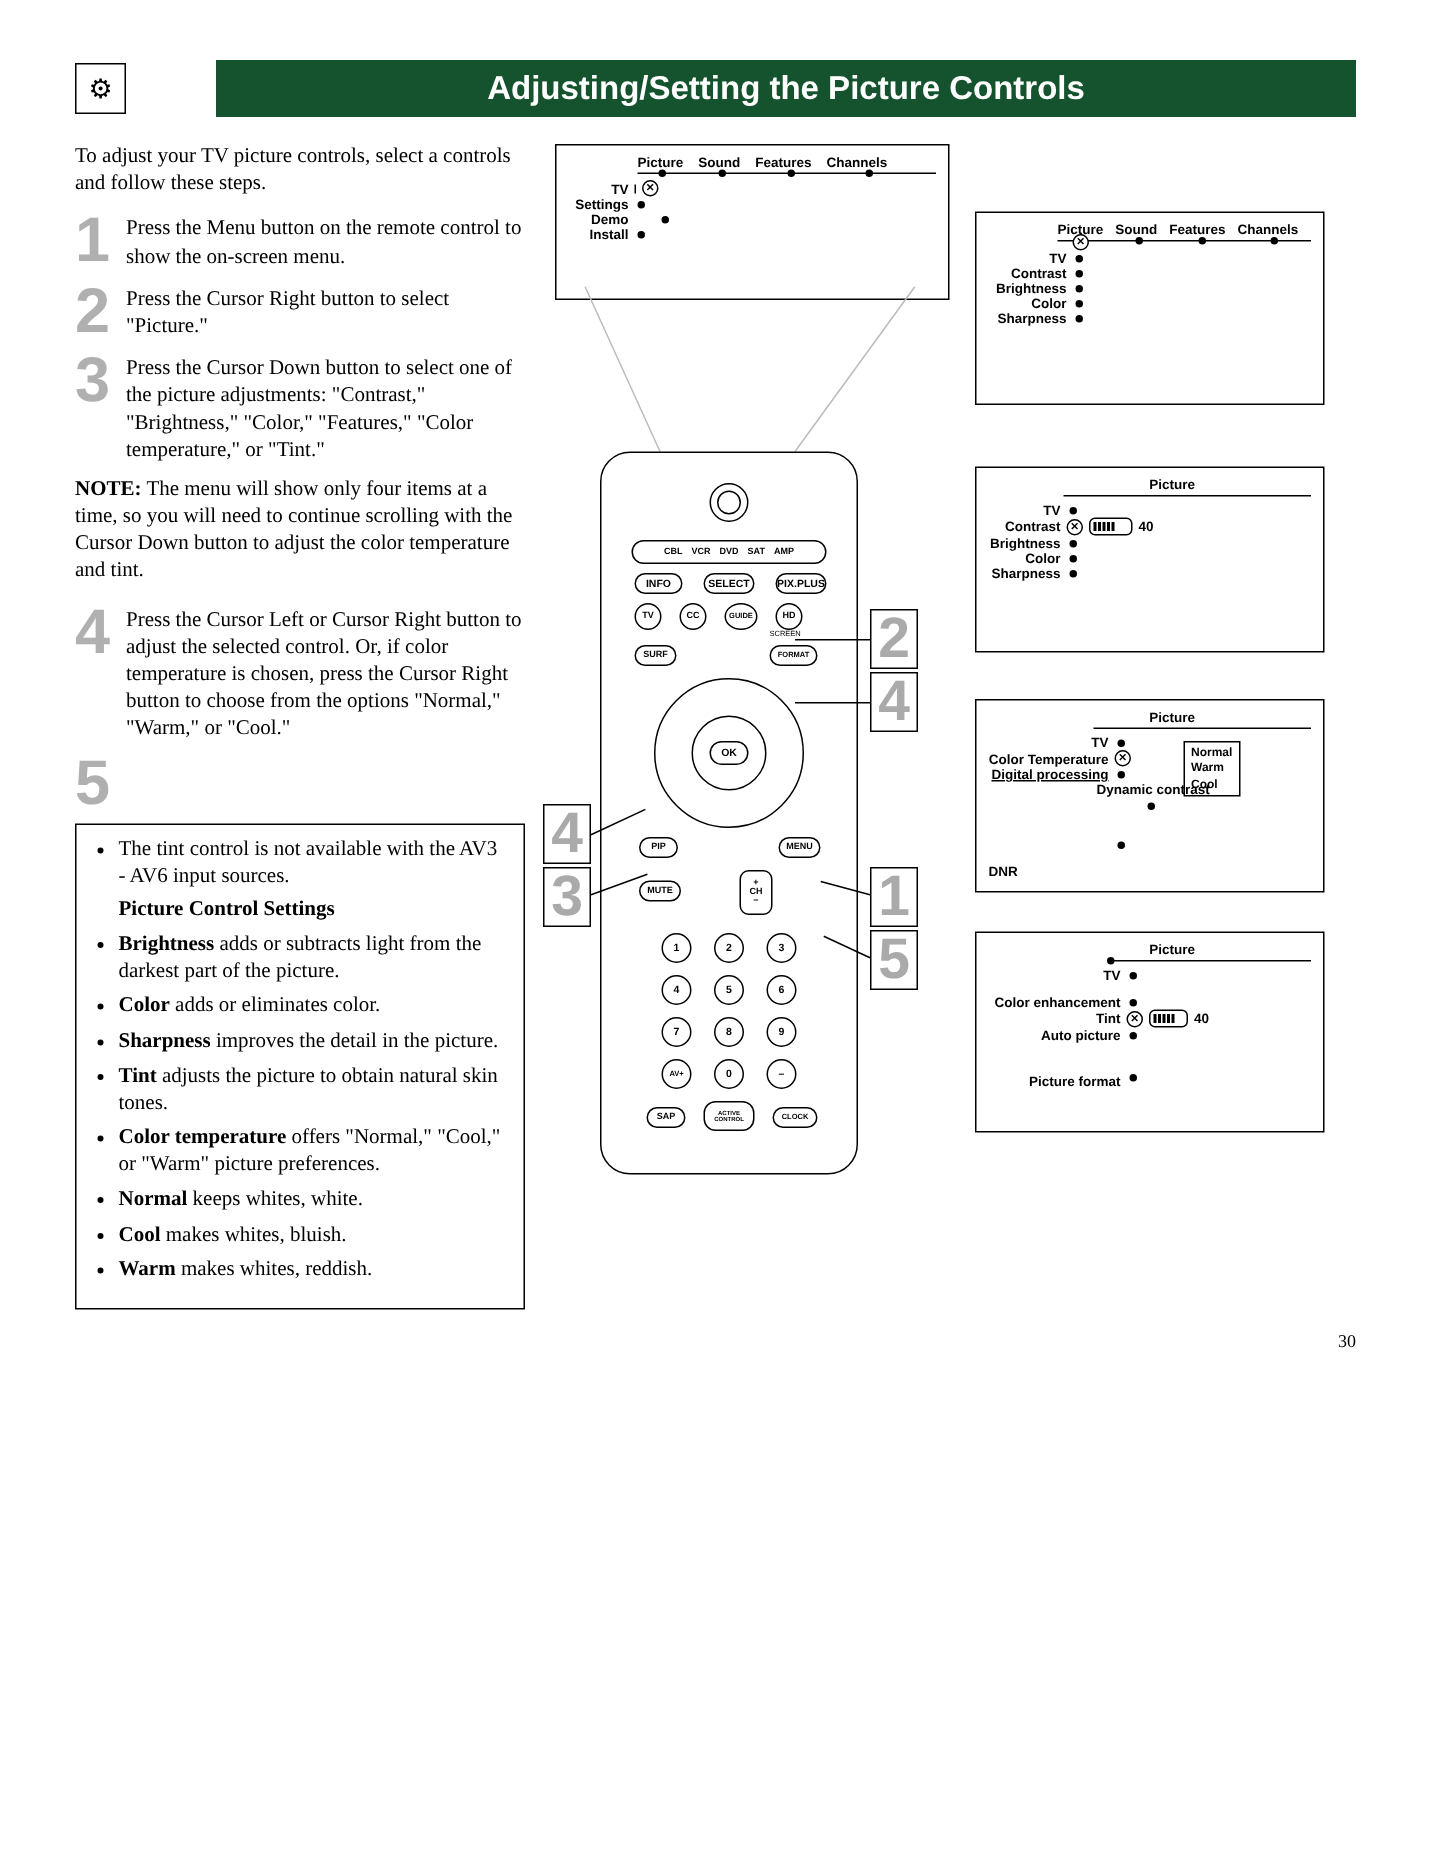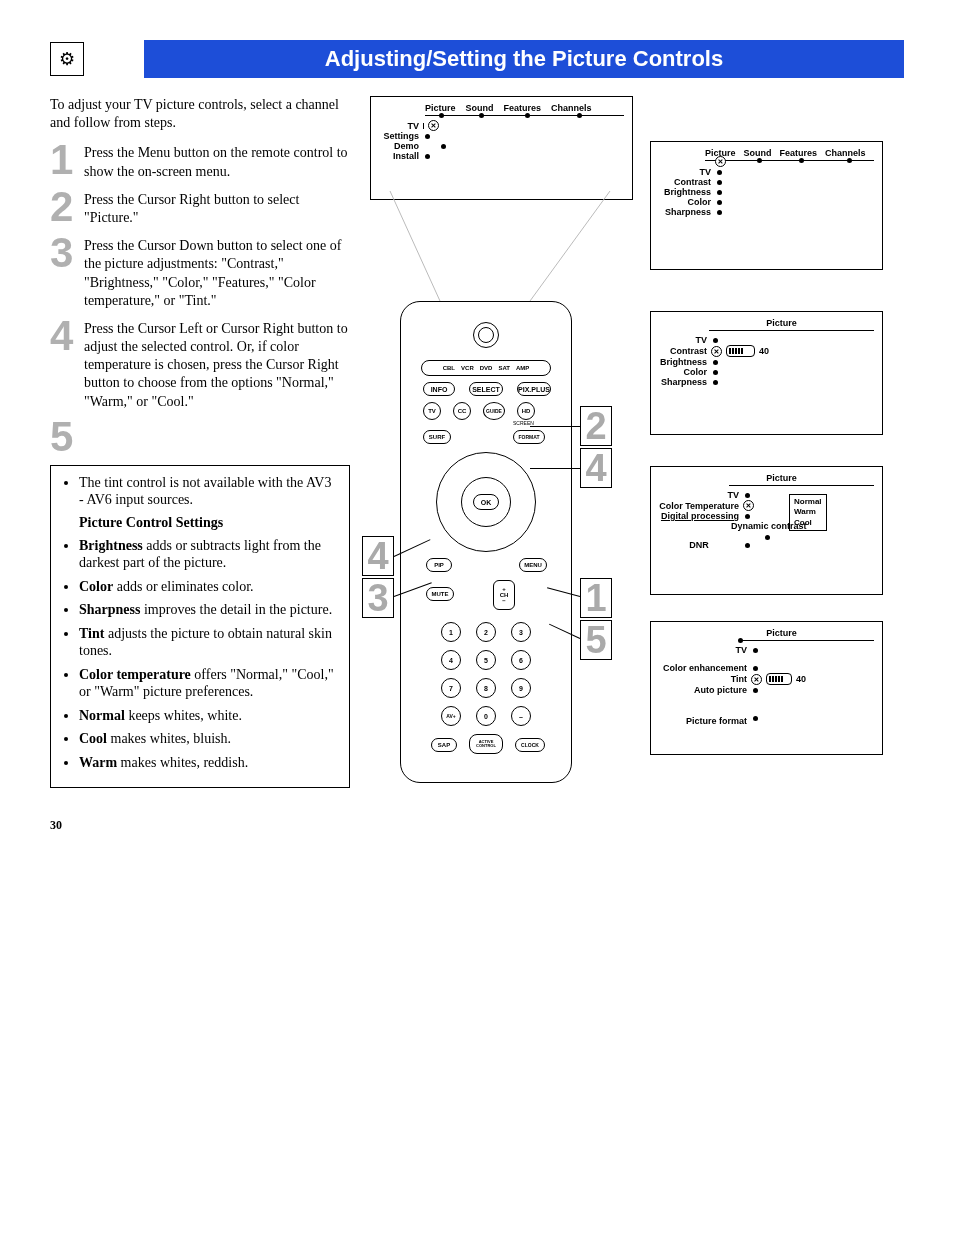--- a/index.html
+++ b/index.html
@@ -5,21 +5,21 @@
   body {
     font-family: "Times New Roman", serif;
     font-size: 14px;
     color: #000;
     background: #fff;
     margin: 0;
     padding: 40px 50px;
     width: 854px;
   }
   .title-bar {
-    background: #1d4ed8;
+    background: #14532d;
     color: #fff;
     font-family: Arial, sans-serif;
     font-weight: bold;
     font-size: 22px;
     text-align: center;
     padding: 6px 0;
     margin-left: 50px;
   }
   .title-wrap { display:flex; align-items:center; margin-bottom: 18px;}
   .icon-box {
@@ -108,52 +108,53 @@
     font-weight: bold;
     color:#aaa;
     border:1px solid #000;
     width: 30px; height:38px;
     display:flex; align-items:center; justify-content:center;
     background:#fff;
   }
   .callout-line {
     position:absolute; background:#000; height:1px;
   }
-  .page-num { text-align:left; font-size:12px; margin-top: 30px; font-weight: bold;}
+  .page-num { text-align:right; font-size:12px; margin-top: 14px;}
 
   .opt-box {
     border:1px solid #000; font-size:8px; padding:2px 4px; line-height:1.3;
     position:absolute;
   }
 </style>
 </head>
 <body>
 
 <div class="title-wrap">
   <div class="icon-box">⚙</div>
   <div class="title-bar" style="flex:1">Adjusting/Setting the Picture Controls</div>
 </div>
 
 <div class="cols">
   <div class="left">
-    <div class="intro">To adjust your TV picture controls, select a channel and follow from steps.</div>
+    <div class="intro">To adjust your TV picture controls, select a controls and follow these steps.</div>
 
     <div class="step">
       <div class="step-num">1</div>
       <div class="step-txt">Press the Menu button on the remote control to show the on-screen menu.</div>
     </div>
     <div class="step">
       <div class="step-num">2</div>
       <div class="step-txt">Press the Cursor Right button to select "Picture."</div>
     </div>
     <div class="step">
       <div class="step-num">3</div>
       <div class="step-txt">Press the Cursor Down button to select one of the picture adjustments: "Contrast," "Brightness," "Color," "Features," "Color temperature," or "Tint."</div>
     </div>
 
+    <div class="note"><span class="b">NOTE:</span> <span>The menu will show only four items at a time, so you will need to continue scrolling with the Cursor Down button to adjust the color temperature and tint.</span></div>
 
     <div class="step">
       <div class="step-num">4</div>
       <div class="step-txt">Press the Cursor Left or Cursor Right button to adjust the selected control. Or, if color temperature is chosen, press the Cursor Right button to choose from the options "Normal," "Warm," or "Cool."</div>
     </div>
     <div class="step">
       <div class="step-num">5</div>
     </div>
 
     <div class="hints">
@@ -299,21 +300,21 @@
           </div>
         <div style="display:flex;align-items:center;gap:4px;">
             <span style="width:80px;text-align:right;text-decoration:underline;">Digital processing</span>
             <span class="dot"></span>
           </div>
         <div style="display:flex;align-items:center;gap:4px;flex-direction:column;">
             <span style="width:80px;text-align:right;">Dynamic contrast</span>
             <span class="dot"></span>
           </div>
         <div style="display:flex;align-items:center;gap:4px;">
-            <span style="width:80px;text-align:center;">DNR</span>
+            <span style="width:80px;text-align:left;margin-top:36px;">DNR</span>
             <span class="dot"></span>
           </div>
         <div class="opt-box" style="left:130px; top:4px;">
           <div>Normal</div>
           <div>Warm</div>
           <div>Cool</div>
         </div>
       </div>
     </div>
 

